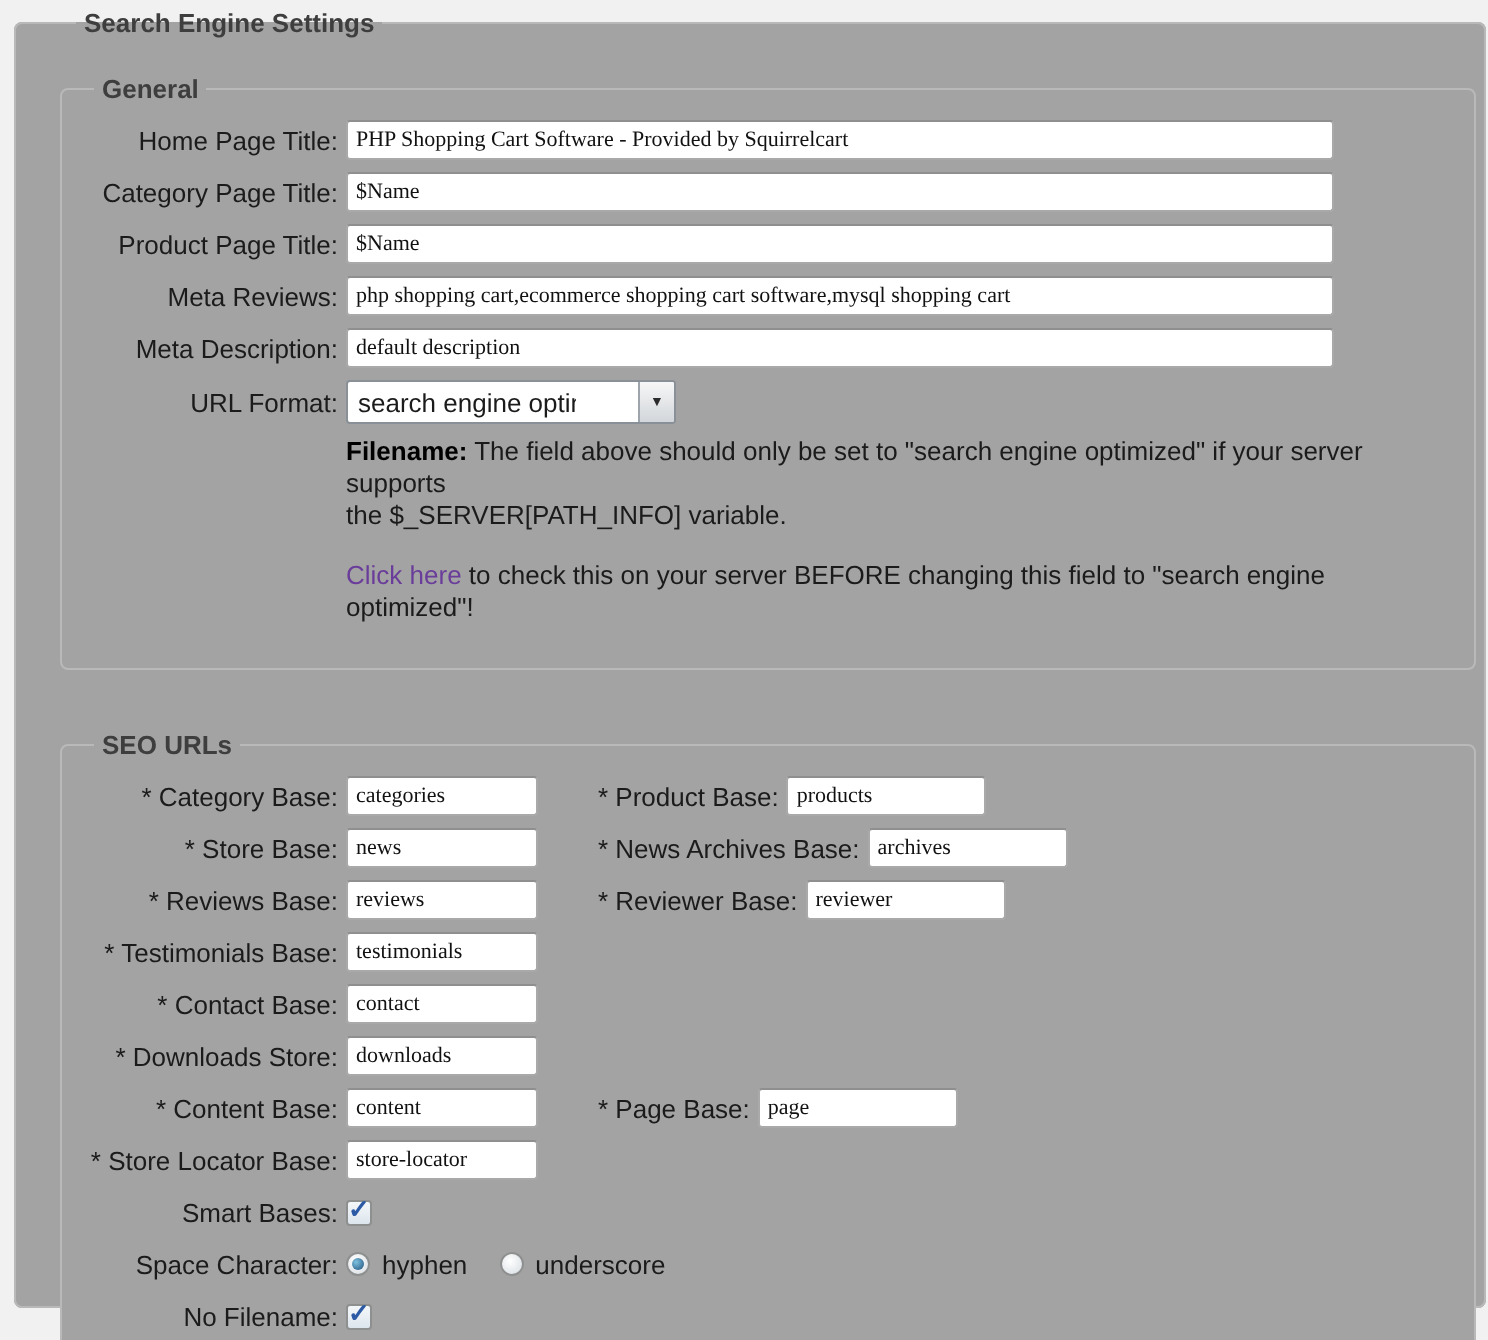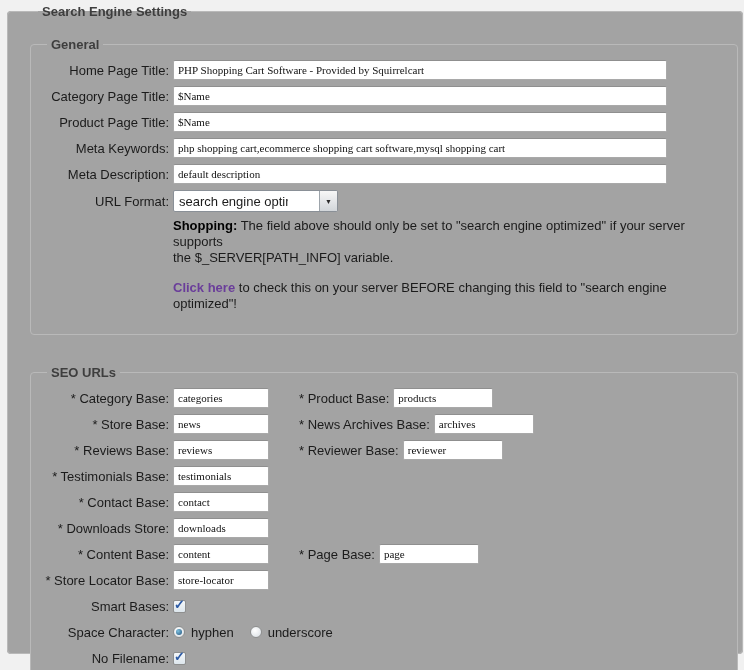--- a/index.html
+++ b/index.html
@@ -109,21 +109,21 @@
 
   
   .note {
     margin-left: 134px;
     line-height: 16px;
     margin-top: 2px;
   }
   .note b { color: #000; }
   .note .code { }
   .note .link-line { margin-top: 14px; }
-  .link { color: #6a3d9a; cursor: pointer; font-weight: bold; }
+  .link { color: #6a3d9a; cursor: pointer; }
 
   
   .checkbox {
     position: relative;
     width: 13px;
     height: 13px;
     box-sizing: border-box;
     border: 1px solid #8e8f8f;
     border-radius: 2px;
     background: linear-gradient(180deg, #f4f7f9, #dde6ed);
@@ -178,39 +178,39 @@
     </div>
     <div class="row">
       <label class="lbl">Category Page Title:</label>
       <input class="txt wide" value="$Name" style="">
     </div>
     <div class="row">
       <label class="lbl">Product Page Title:</label>
       <input class="txt wide" value="$Name" style="">
     </div>
     <div class="row">
-      <label class="lbl">Meta Keywords:</label>
+      <label class="lbl">Meta Reviews:</label>
       <input class="txt wide" value="php shopping cart,ecommerce shopping cart software,mysql shopping cart" style="">
     </div>
     <div class="row">
       <label class="lbl">Meta Description:</label>
       <input class="txt wide" value="default description" style="">
     </div>
     <div class="row" style="height:22px">
       <label class="lbl">URL Format:</label>
       <div class="select">
         <span class="sel-text">search engine optimized</span>
         <span class="sel-btn">
             <span>▼</span>
           </span>
       </div>
     </div>
 
     <div class="note">
-      <div><b>Shopping:</b><span> The field above should only be set to "search engine optimized" if your server supports</span></div>
+      <div><b>Filename:</b><span> The field above should only be set to "search engine optimized" if your server supports</span></div>
       <div><span>the </span><span class="code">$_SERVER[PATH_INFO]</span><span> variable.</span></div>
       <div class="link-line"><span class="link">Click here</span><span> to check this on your server BEFORE changing this field to "search engine optimized"!</span></div>
     </div>
   </fieldset>
 
   <fieldset id="seo-fieldset" class="inner-fieldset">
     <legend>SEO URLs</legend>
 
     <div class="row">
       <label class="lbl">* Category Base:</label>

